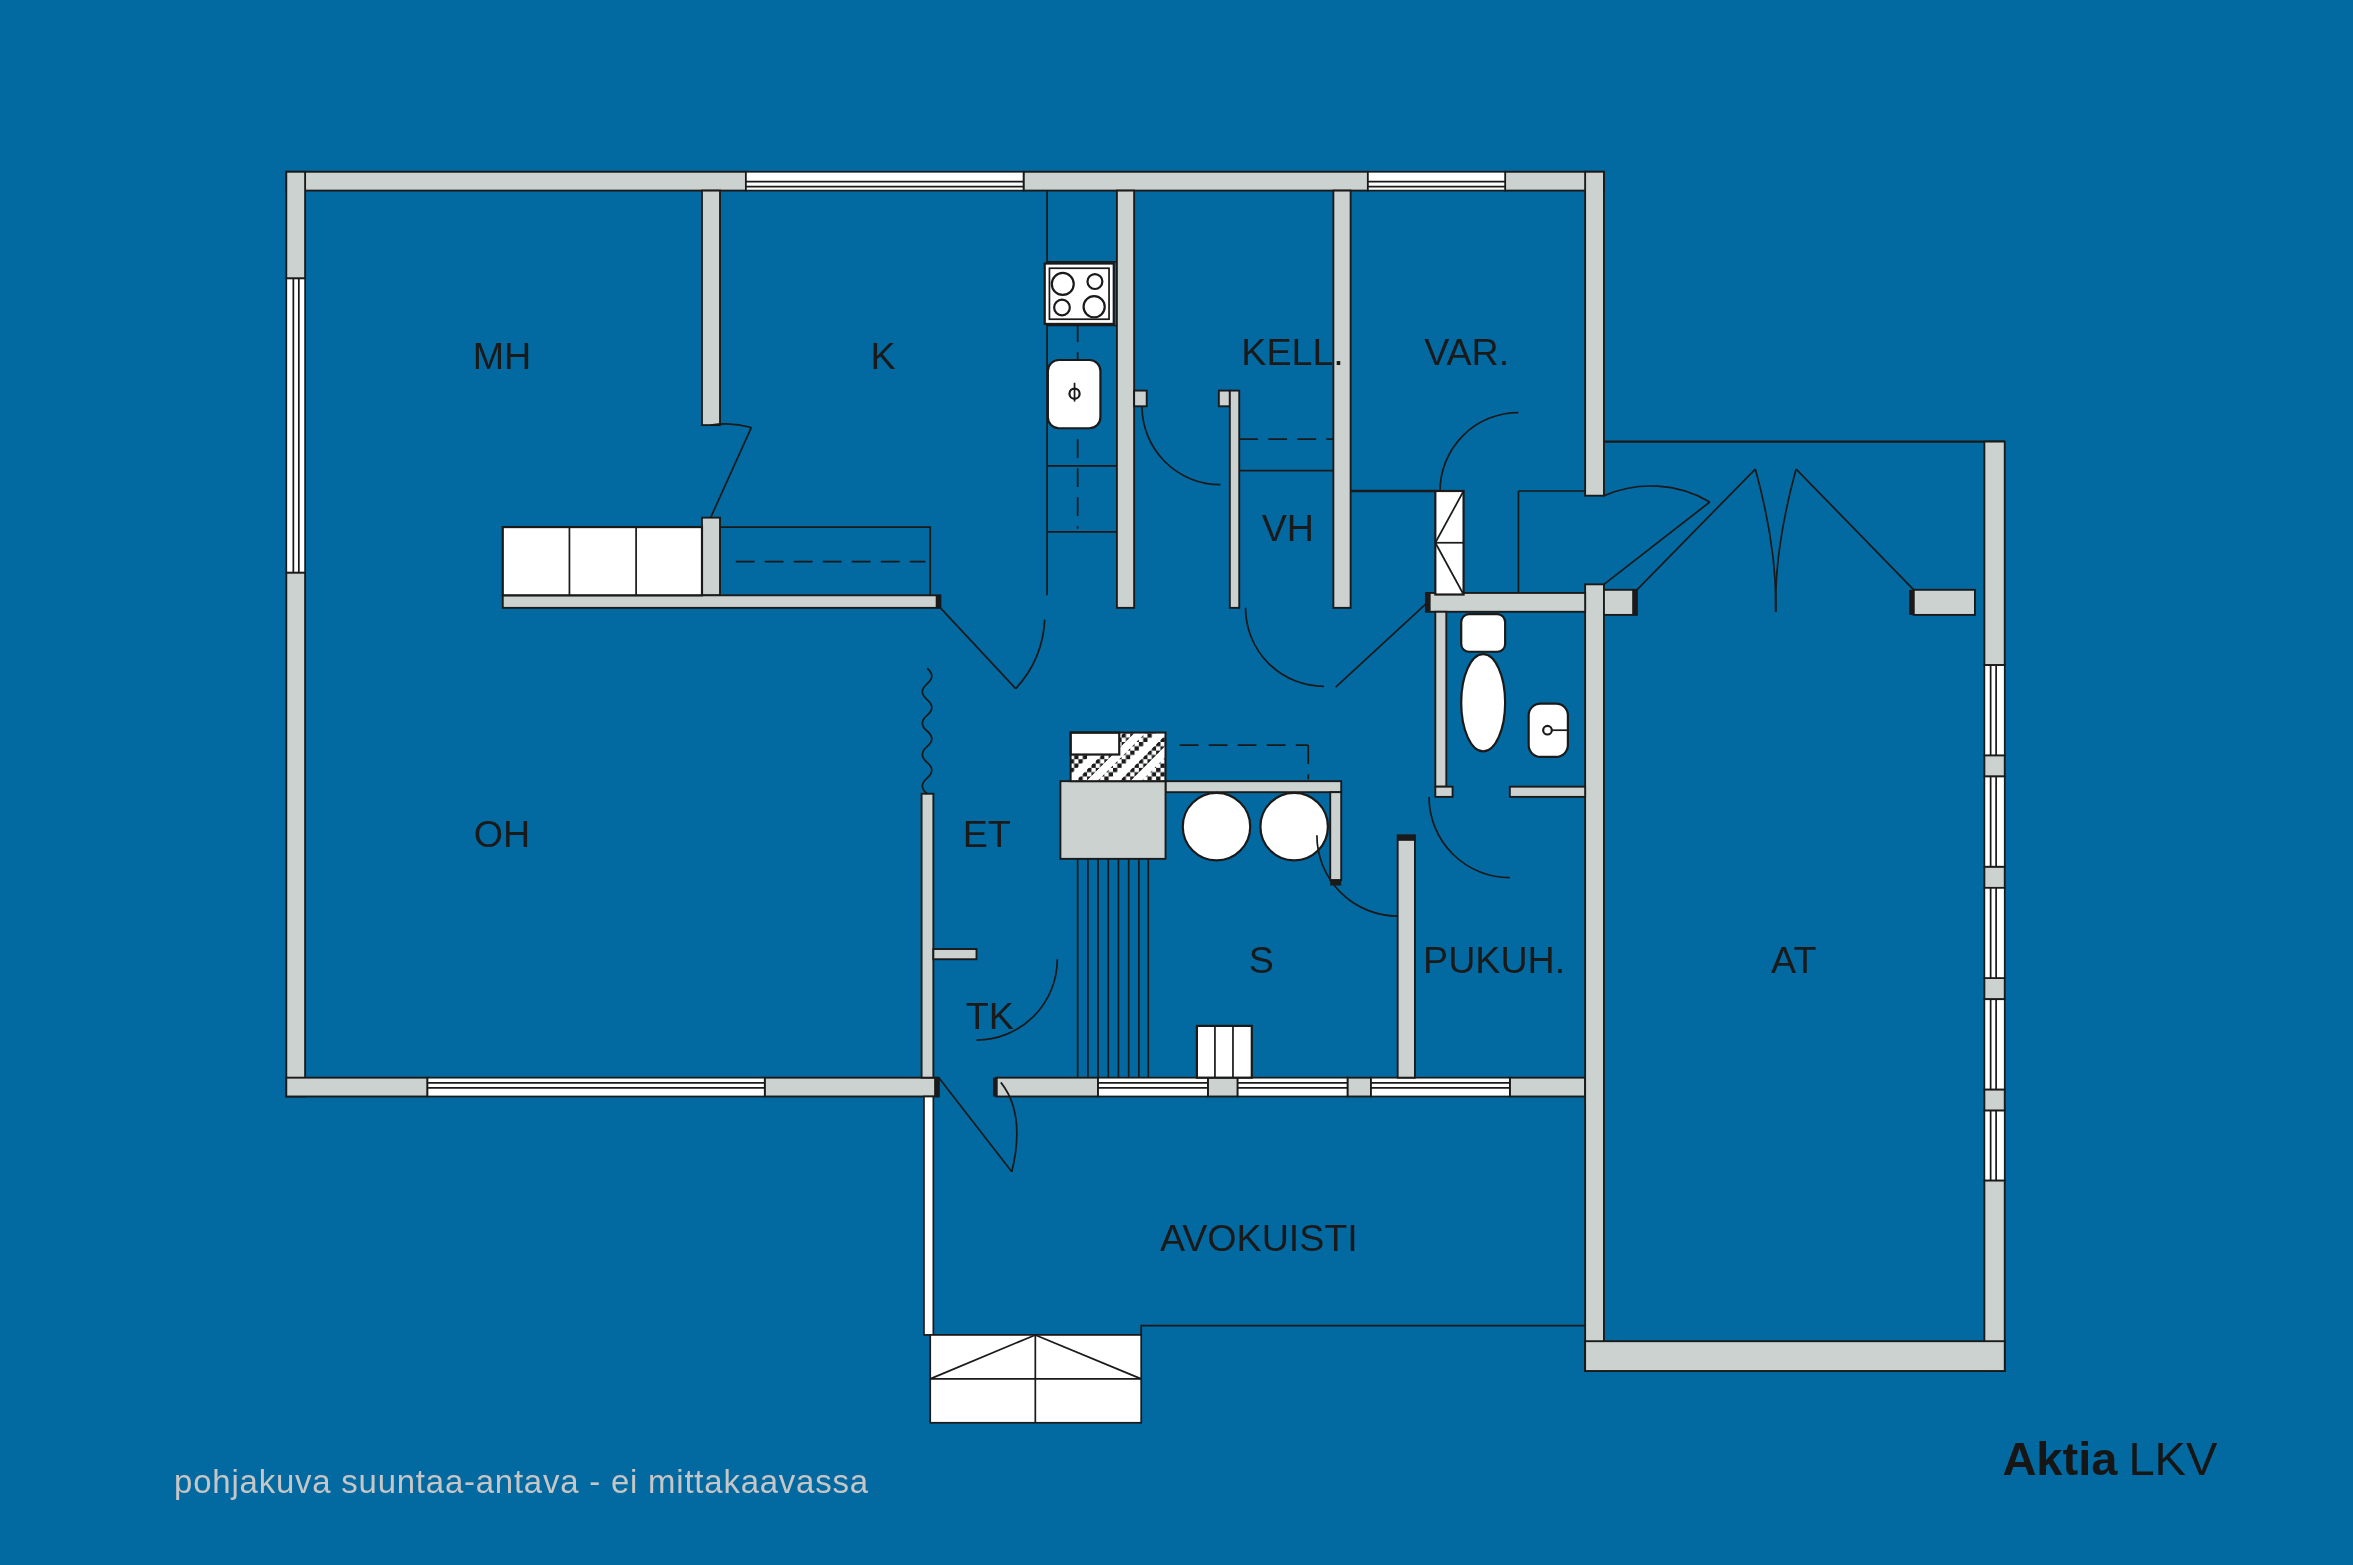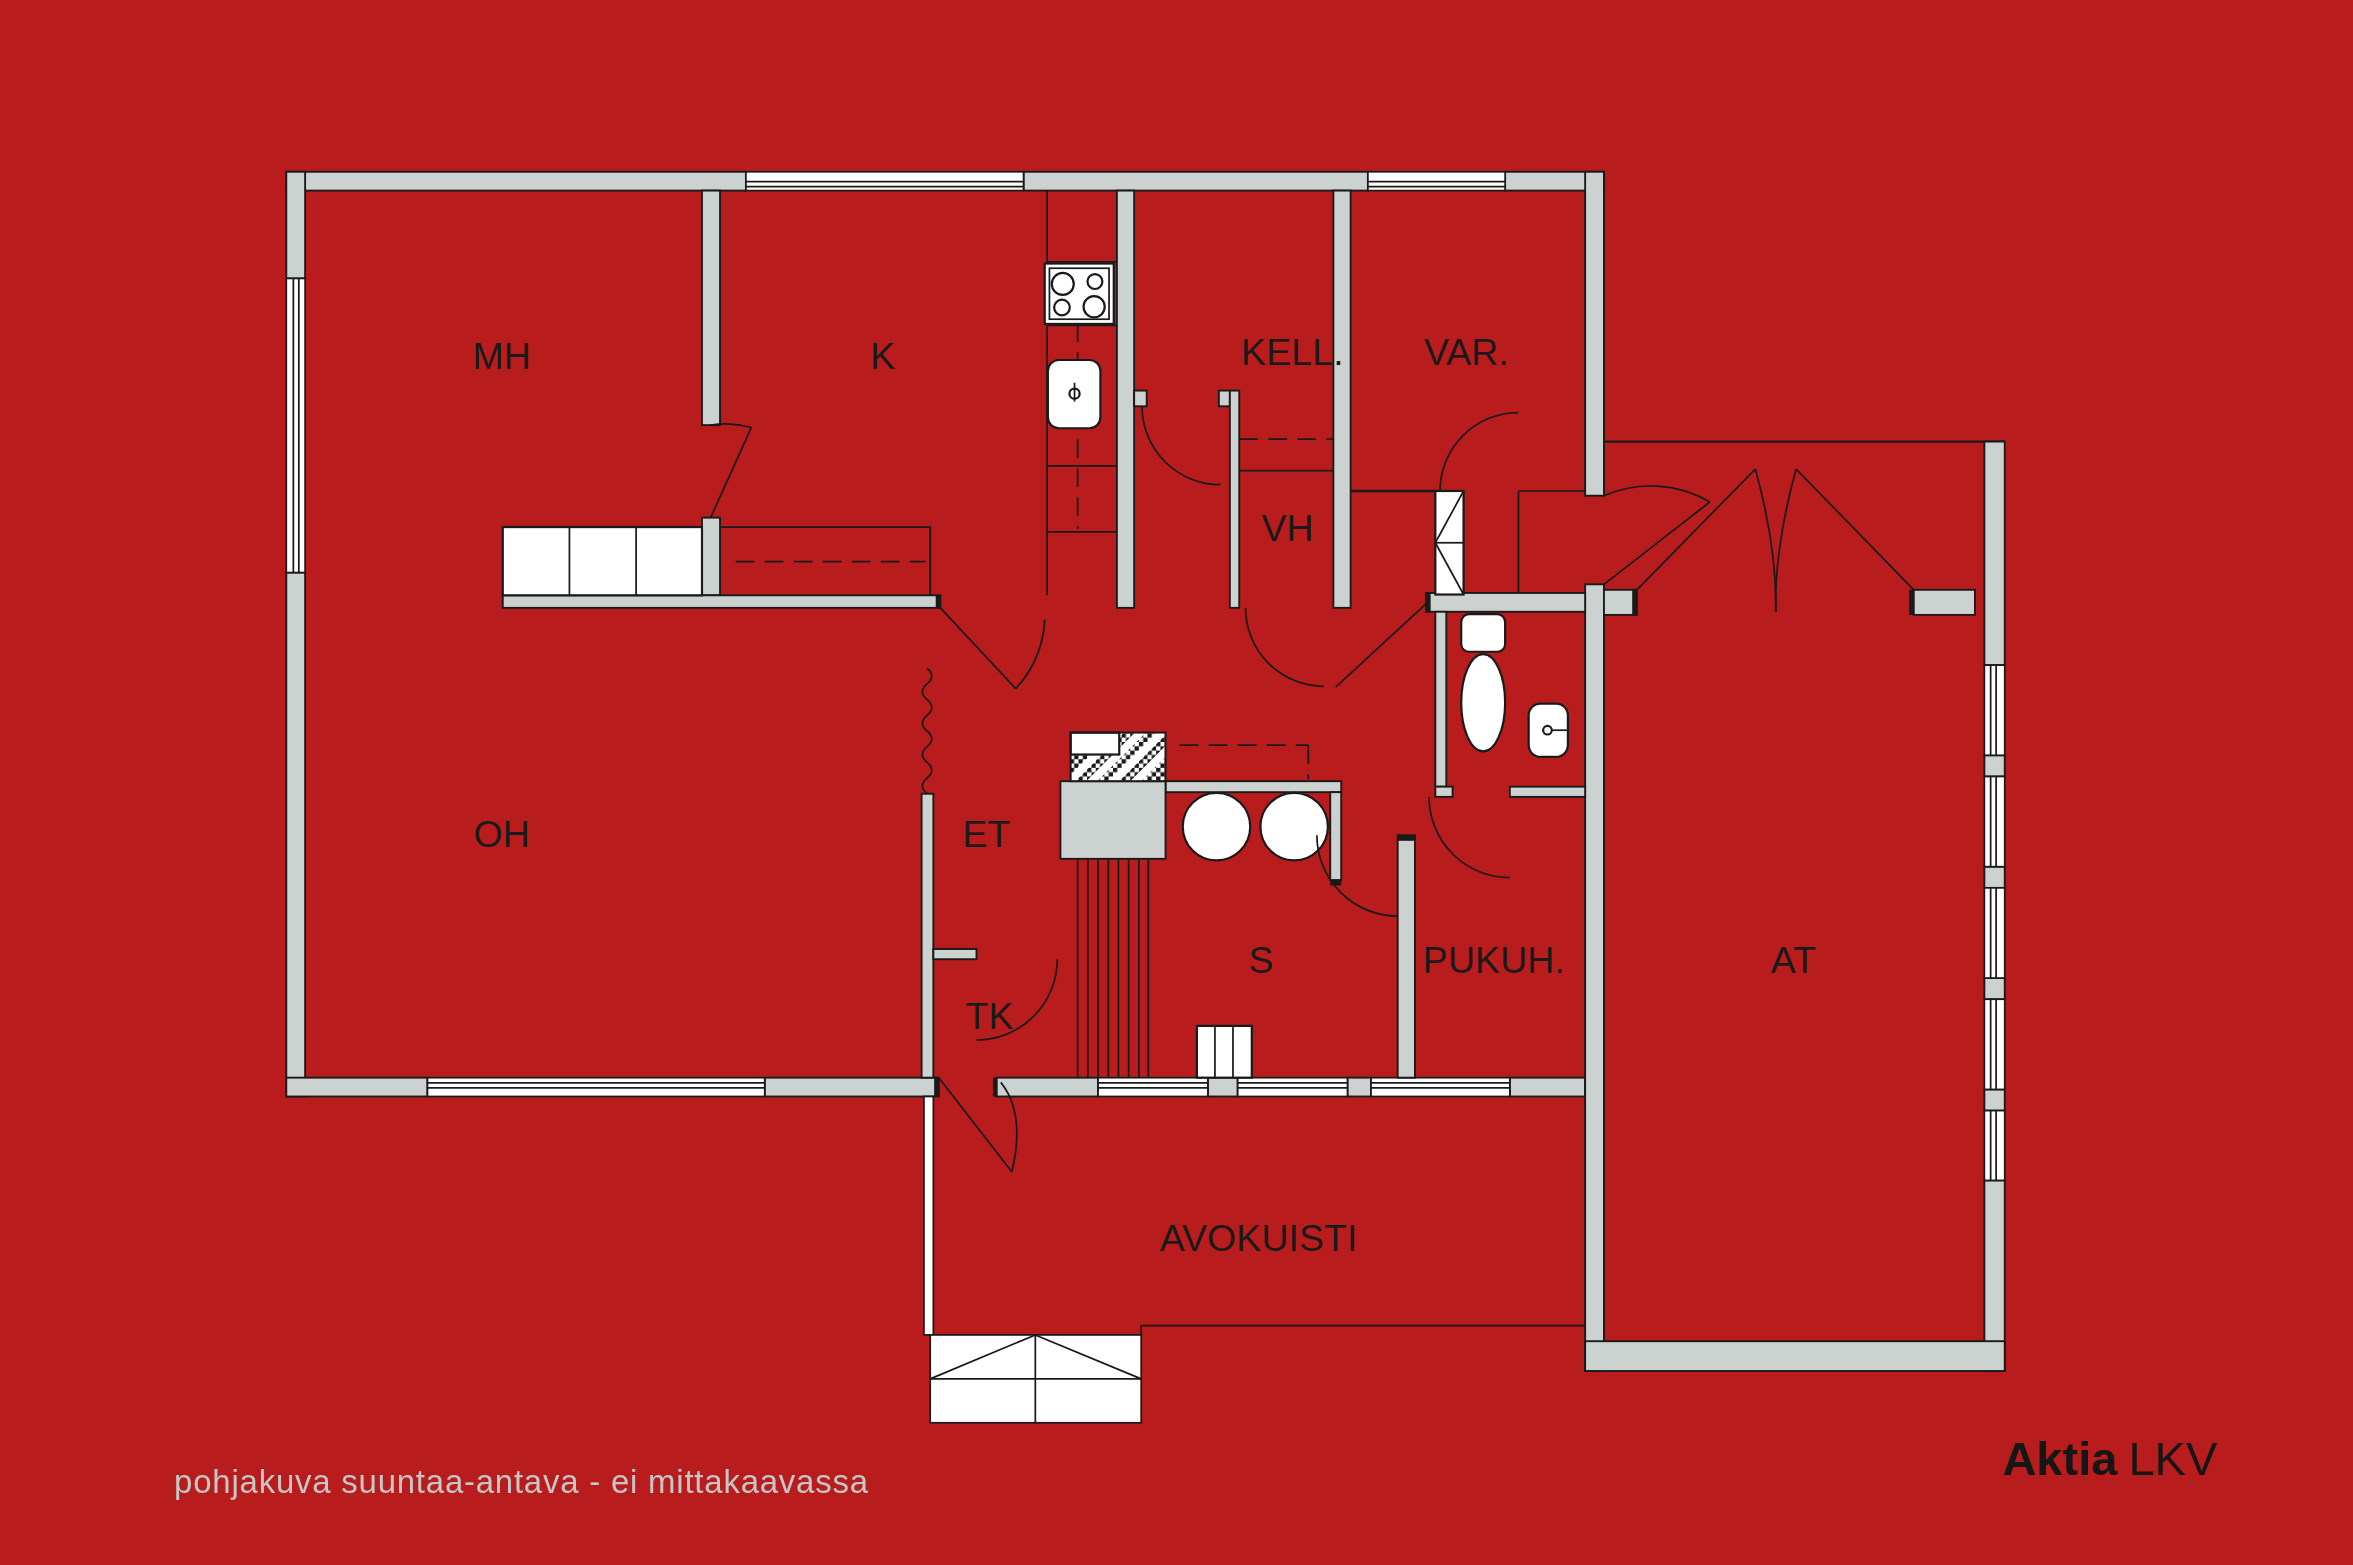--- a/index.html
+++ b/index.html
@@ -1,16 +1,16 @@
 <!DOCTYPE html>
 <html style="--wall: #ccd2d0; --line: #1a1a1a; --muted: #c6c6c6; --brand: #161616;font-size:12.6px"><head>
 <meta charset="utf-8">
 <style>
   html,body{margin:0;padding:0;background:#ffffff;}
-  .stage{position:relative;width:100%;aspect-ratio:3000/1995;background:#b91c1c;overflow:hidden;}
+  .stage{position:relative;width:100%;aspect-ratio:3000/1995;background:#0369a1;overflow:hidden;}
   svg{display:block;width:100%;height:100%;}
   .w   {fill:var(--wall,#ccd2d0);stroke:var(--line,#1a1a1a);stroke-width:2.4;}
   .blk {fill:var(--line,#1a1a1a);stroke:none;}
   .tl  {fill:none;stroke:var(--line,#1a1a1a);stroke-width:3;}
   .tl2 {fill:none;stroke:var(--line,#1a1a1a);stroke-width:2.2;}
   .win {fill:#ffffff;stroke:var(--line,#1a1a1a);stroke-width:2.2;}
   .fix {fill:#ffffff;stroke:var(--line,#1a1a1a);stroke-width:2.8;}
   .dash{stroke-dasharray:24 13;}
   .lbl {font-family:"Liberation Sans",sans-serif;font-size:48px;fill:var(--line,#1a1a1a);text-anchor:middle;}
   .muted{font-family:"Liberation Sans",sans-serif;font-size:42px;fill:var(--muted,#c6c6c6);letter-spacing:1px;}

